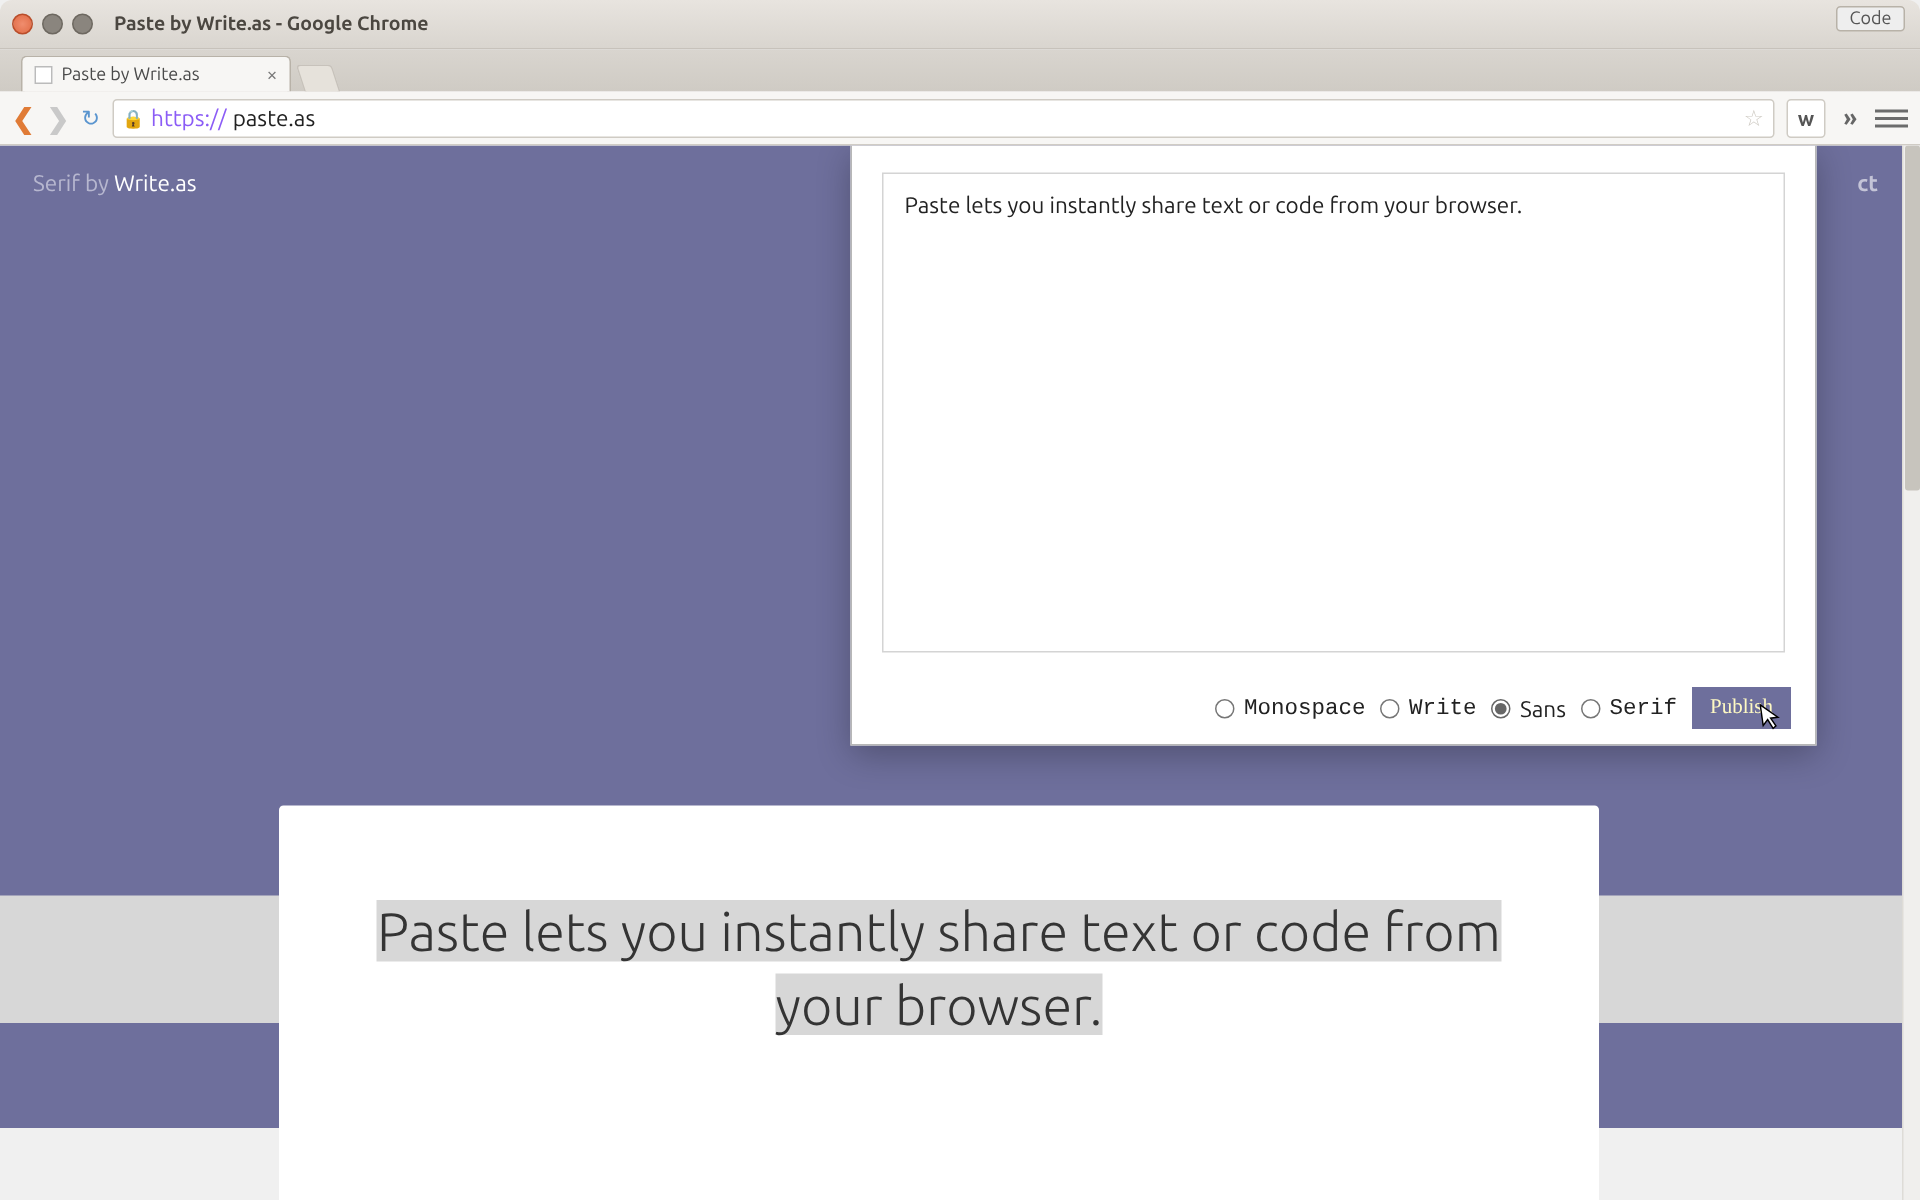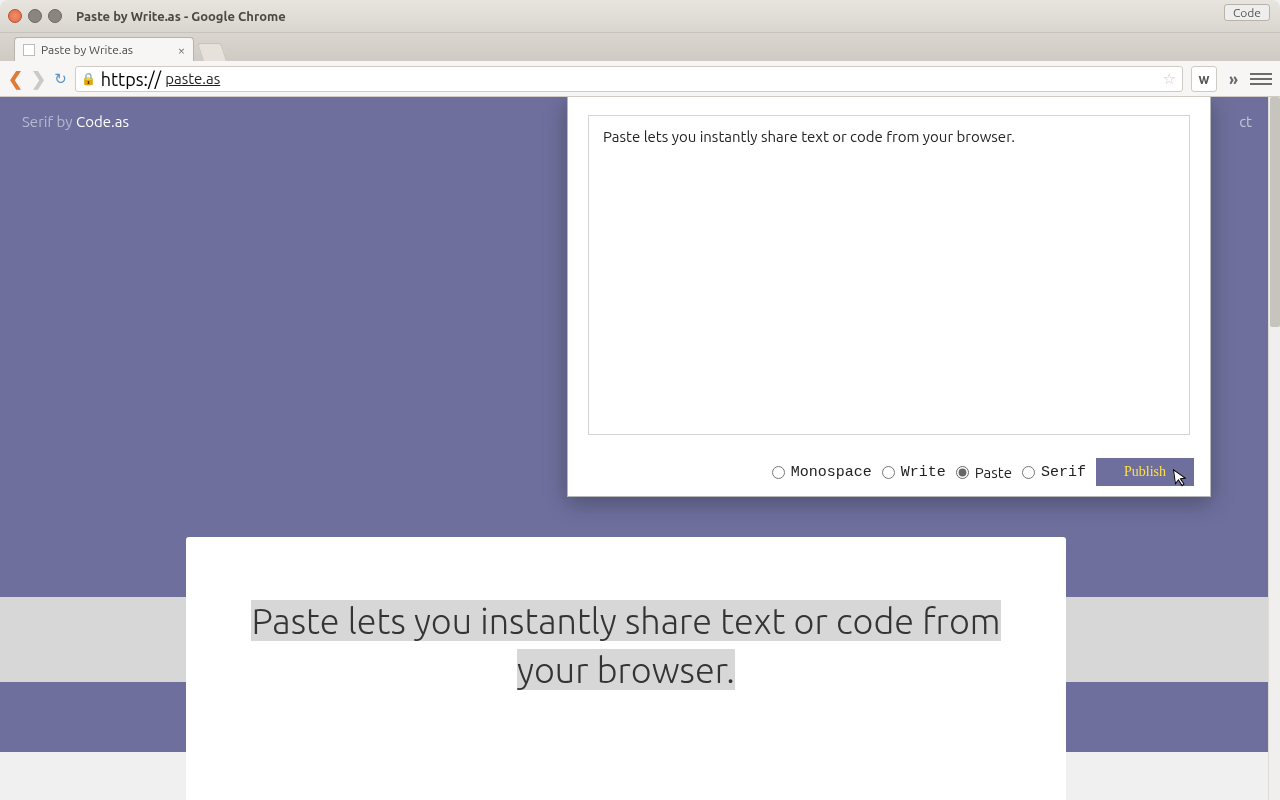--- a/index.html
+++ b/index.html
@@ -58,22 +58,22 @@
   }
   .nav-arrow { font-size:18px; font-weight:bold; }
   .back-enabled { color:#e07b36; }
   .nav-disabled { color:#c9c9c9; }
   .reload { color:#5a95cf; font-size:15px; }
   .omnibox {
     flex:1; height:26px; border:1px solid #cfcbc4; border-radius:3px;
     background:#fff; display:flex; align-items:center; padding:0 6px; gap:4px;
   }
   .lock { color:#4caf50; font-size:12px; }
-  .url-proto { color:#000000; font-size:18px; }
-  .url-host  { color:#222; font-size:15px;text-decoration:underline; }
+  .url-proto { color:#8b5cf6; font-size:15px; }
+  .url-host  { color:#222; font-size:15px; }
   .star { margin-left:auto; color:#cfcbc4; font-size:15px; }
   .ext-btn {
     width:26px;height:26px;border:1px solid #cfcbc4;border-radius:3px;
     display:flex;align-items:center;justify-content:center;background:#fff;font-size:14px;font-weight:bold;color:#555;
   }
   .overflow { color:#666; padding:0 4px; font-weight:bold; }
   .hamburger { width:22px;display:flex;flex-direction:column;gap:3px;padding:4px 0; }
   .hamburger span{height:2px;background:#6c6c6c;}
 
   
@@ -83,21 +83,21 @@
   .hero {
     position:absolute; top:0; left:0; right:12px; height:655px;
     background:#6e6f9c;
   }
   .site-header {
     position:absolute; top:16px; left:22px; right:28px;
     display:flex; justify-content:space-between; color:#e8e8f1; font-size:15px;
   }
   .brand .faded { color:rgba(232,232,241,.6); }
   .brand .name  { color:#fff; }
-  .site-nav { color:rgba(232,232,241,.7); }
+  .site-nav { color:rgba(232,232,241,.7);font-weight:bold; }
 
   .hero-sub {
     position:absolute; left:0; right:12px; top:225px;
     text-align:center; color:#fff; font-size:20px; font-weight:300;
   }
   .hero-btn {
     position:absolute; top:275px; left:50%; transform:translateX(-50%);
     background:#fff; border-radius:3px; height:40px; width:32px;
   }
 
@@ -148,21 +148,21 @@
   .popup-footer {
     position:absolute; left:0; right:0; bottom:10px;
     display:flex; align-items:center; justify-content:flex-end; gap:10px;
     padding:0 16px; font-size:15px; color:#222;
   }
   .popup-footer label { display:flex; align-items:center; gap:6px; }
   .popup-footer input[type=radio]{ accent-color:#666; }
   .mono { font-family: "Courier New", monospace; }
   .serif { font-family: Liberation Mono, monospace; }
   .publish-btn {
-    background:#6e6f9c; color:#fde047; border:none; padding:6px 28px;
+    background:#6e6f9c; color:#fef9c3; border:none; padding:6px 12px;
     font-size:14px; cursor:pointer; font-family:Georgia,serif;
   }
 
   
   .scrollbar { position:absolute; top:0; right:0; width:12px; height:100%; background:#f0efed; border-left:1px solid #dedcd7;}
   .scrollbar-thumb{ position:absolute; top:0; left:1px; width:10px; height:230px; background:#c7c4bd; border-radius:2px;}
 
   
   .cursor {
     position:absolute; z-index:20;
@@ -215,21 +215,21 @@
 <div class="viewport">
 
   <div class="scrollbar">
     <div class="scrollbar-thumb"></div>
   </div>
 
   <div class="hero"></div>
 
   <div class="site-header">
     <span class="brand">
-      <span class="faded">Serif by </span><span class="name">Code.as</span>
+      <span class="faded">Serif by </span><span class="name">Write.as</span>
     </span>
     <span class="site-nav">ct</span>
   </div>
 
   <div class="hero-sub">Effortle</div>
   <div class="hero-btn"></div>
 
   <div class="sel-highlight"></div>
 
   <div class="card"></div>
@@ -247,21 +247,21 @@
       <label>
         <input type="radio" name="font" style="">
         <span class="mono">Monospace</span>
       </label>
       <label>
         <input type="radio" name="font" style="">
         <span class="mono">Write</span>
       </label>
       <label>
         <input type="radio" name="font" checked="" style="">
-        <span>Paste</span>
+        <span>Sans</span>
       </label>
       <label>
         <input type="radio" name="font" style="">
         <span class="serif">Serif</span>
       </label>
       <button class="publish-btn">Publish</button>
     </div>
   </div>
 
   <div class="cursor" style="left:1174px; top:371px;">

